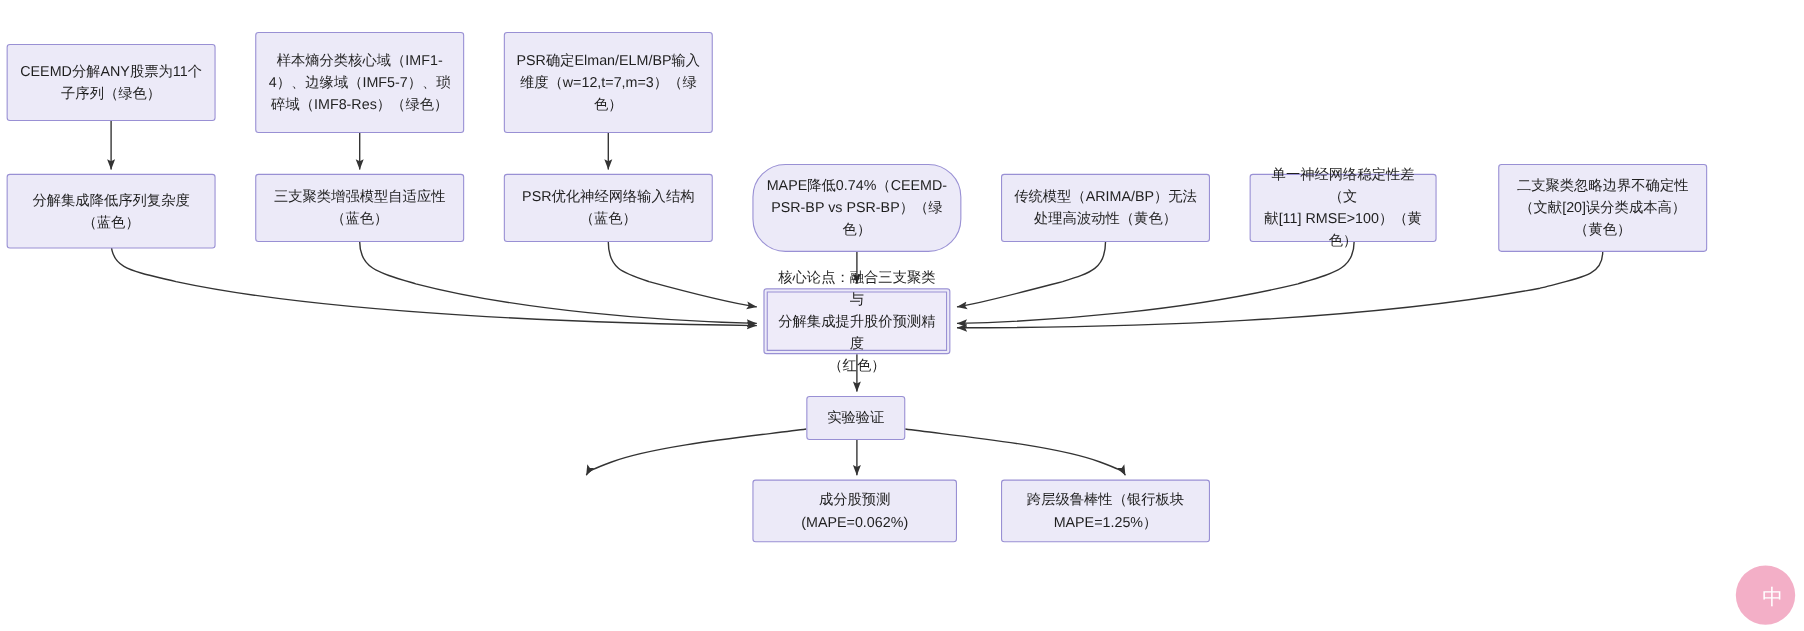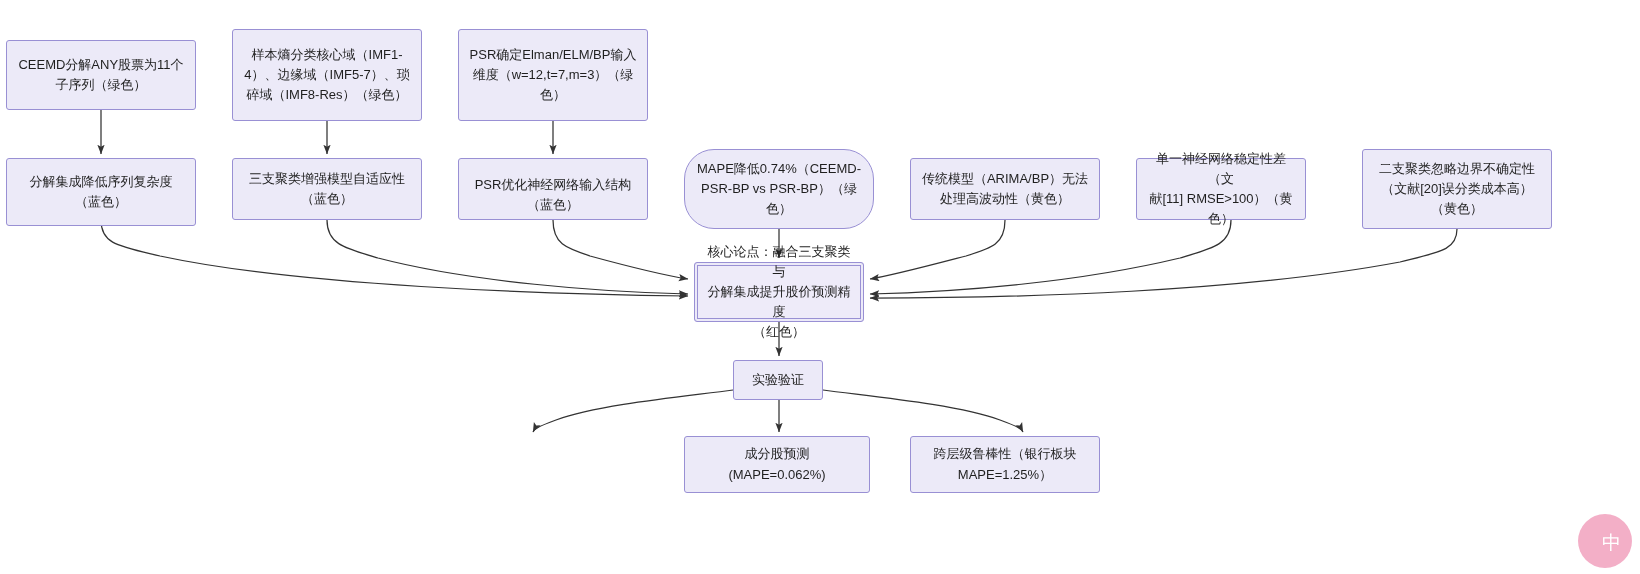--- a/index.html
+++ b/index.html
@@ -129,21 +129,21 @@
   <div class="node" style="left:6px; top:158px; width:190px; height:68px;">
     <span class="label">分解集成降低序列复杂度
 （蓝色）</span>
   </div>
 
   <div class="node" style="left:232px; top:158px; width:190px; height:62px;">
     <span class="label">三支聚类增强模型自适应性
 （蓝色）</span>
   </div>
 
-  <div class="node" style="left:458px; top:158px; width:190px; height:62px;align-items:flex-end;">
+  <div class="node" style="left:458px; top:158px; width:190px; height:62px;">
     <span class="label">PSR优化神经网络输入结构
 （蓝色）</span>
   </div>
 
   <div class="node" style="left:684px; top:149px; width:190px; height:80px;border-radius:30px;">
     <span class="label">MAPE降低0.74%（CEEMD-
 PSR-BP vs PSR-BP）（绿
 色）</span>
   </div>
 

